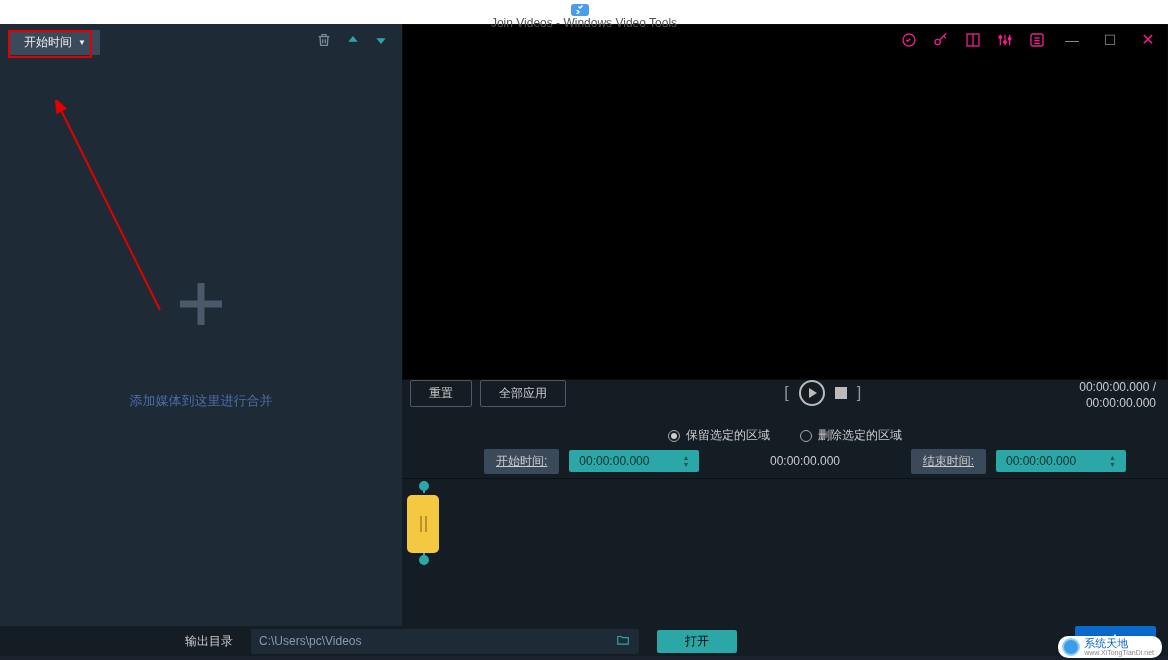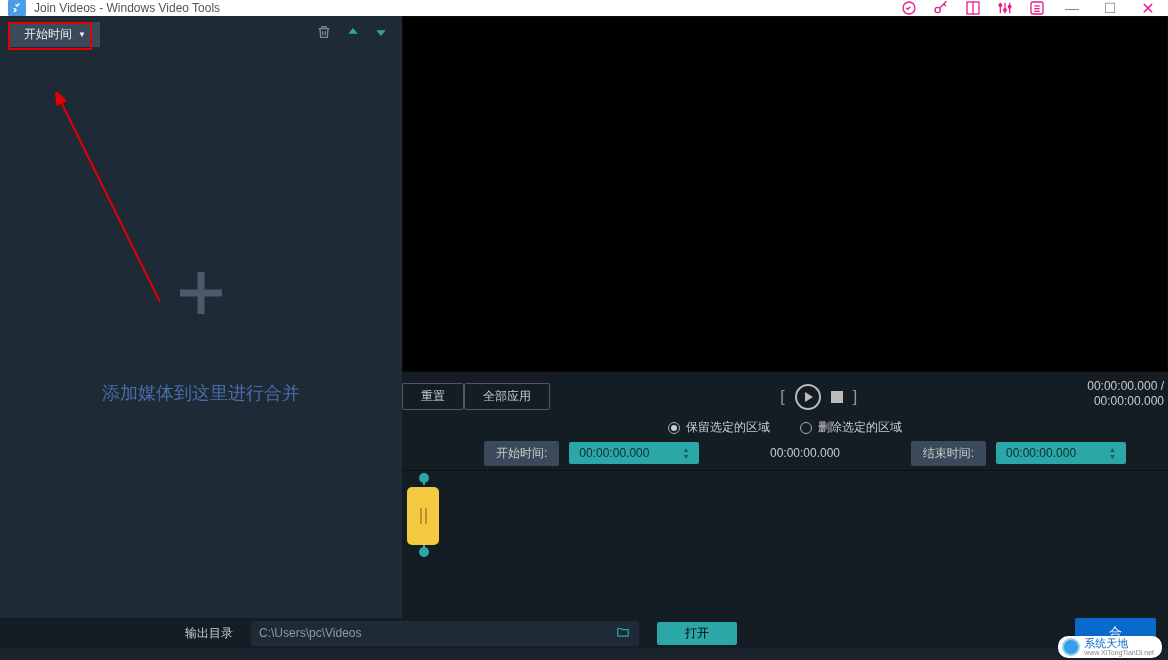--- a/index.html
+++ b/index.html
@@ -1,64 +1,64 @@
 <!DOCTYPE html>
 <html><head>
 <meta charset="utf-8">
 <style>
 * { margin: 0; padding: 0; box-sizing: border-box; font-family: "Microsoft YaHei", Arial, sans-serif; }
 body { width: 1168px; height: 660px; background: #1a232d; overflow: hidden; }
 
 
-.titlebar { height: 16px; background: #fff; display: flex; align-items: center; padding: 4px 8px; position: relative; }
+.titlebar { height: 24px; background: #fff; display: flex; align-items: center; padding: 4px 8px; position: relative; flex-direction: column; }
 .titlebar .app-icon { width: 18px; height: 18px; background: #4a9de8; border-radius: 3px; display: flex; align-items: center; justify-content: center; margin-right: 8px; }
 .titlebar .app-icon svg { width: 12px; height: 12px; }
 .titlebar .title-text { font-size: 12px; color: #555; }
 .titlebar .right-icons { margin-left: auto; display: flex; align-items: center; gap: 14px; }
 .titlebar .right-icons .ticon { color: #e91e8c; cursor: pointer; display: flex; align-items: center; justify-content: center; width: 18px; height: 18px; }
 .titlebar .right-icons .win-btn { color: #888; cursor: pointer; width: 24px; text-align: center; font-size: 14px; }
 .titlebar .right-icons .win-btn.close { color: #e91e8c; font-size: 16px; }
 
 
 .main { display: flex; height: 602px; }
 .sidebar { width: 402px; background: #1e2a36; display: flex; flex-direction: column; position: relative; }
 .sidebar-top { height: 36px; display: flex; align-items: center; padding: 0 10px; gap: 6px; }
 .import-btn { background: #3a4a5a; color: #eee; border: none; padding: 4px 14px; font-size: 12px; cursor: pointer; display: flex; align-items: center; gap: 6px; }
 .import-btn .caret { font-size: 8px; }
 .import-highlight { position: absolute; top: 6px; left: 8px; width: 84px; height: 28px; border: 2px solid #e30000; pointer-events: none; }
 .sidebar-top .spacer { flex: 1; }
 .sidebar-top .sicon { color: #6a7a8a; cursor: pointer; padding: 0 4px; }
 
 .media-zone { flex: 1; display: flex; flex-direction: column; align-items: center; justify-content: center; position: relative; }
 .plus-icon { color: #4a5a6a; font-size: 60px; font-weight: 300; line-height: 1; }
-.media-hint { color: #4a6ea8; font-size: 18px; margin-top: 50px; }
+.media-hint { color: #4a6ea8; font-size: 13px; margin-top: 50px; }
 
 
 .arrow-anno { position: absolute; top: 40px; left: 40px; pointer-events: none; }
 
 
 .right-panel { flex: 1; display: flex; flex-direction: column; background: #141c24; }
 .preview { height: 356px; background: #000; border: 1px solid #0a0a0a; }
 
-.controls-row { height: 38px; display: flex; align-items: flex-end; padding: 0 0; gap: 0; }
+.controls-row { height: 38px; display: flex; align-items: flex-start; padding: 0 8px; gap: 8px; }
 .ctrl-btn { background: transparent; border: 1px solid #556; color: #ccc; padding: 4px 18px; font-size: 12px; cursor: pointer; border-radius: 2px; }
 .playback-area { flex: 1; display: flex; align-items: center; justify-content: center; gap: 10px; color: #bbb; }
 .bracket { font-size: 16px; color: #999; cursor: pointer; }
 .play-circle { width: 26px; height: 26px; border: 2px solid #bbb; border-radius: 50%; display: flex; align-items: center; justify-content: center; cursor: pointer; }
 .play-circle span { border-left: 8px solid #bbb; border-top: 5px solid transparent; border-bottom: 5px solid transparent; margin-left: 2px; }
 .stop-btn { width: 12px; height: 12px; background: #bbb; cursor: pointer; }
 .time-display { color: #ccc; font-size: 12px; text-align: right; line-height: 1.3; margin-left: auto; padding-right: 4px; }
 
 .radio-row { height: 26px; display: flex; align-items: flex-end; justify-content: center; gap: 30px; color: #ccc; font-size: 12px; }
 .radio-opt { display: flex; align-items: center; gap: 6px; cursor: pointer; }
 .radio-circle { width: 12px; height: 12px; border: 1.5px solid #aaa; border-radius: 50%; display: inline-flex; align-items: center; justify-content: center; }
 .radio-circle.checked::after { content: ""; width: 6px; height: 6px; background: #ccc; border-radius: 50%; }
 
 .time-inputs-row { height: 34px; display: flex; align-items: center; padding: 0 12px; gap: 10px; color: #ccc; font-size: 12px; }
-.time-label { background: #3a4a5a; padding: 4px 12px; border-radius: 2px; }
+.time-label { background: #3a4a5a; padding: 4px 12px; border-radius: 2px; text-decoration: underline; }
 .time-input { background: #2ba7a7; color: #063030; padding: 4px 10px; width: 130px; display: flex; align-items: center; justify-content: space-between; border-radius: 2px; }
 .time-input .spin { display: flex; flex-direction: column; font-size: 7px; line-height: 1; color: #1a5a5a; }
 .mid-time { flex: 1; text-align: center; color: #ccc; }
 
 .timeline { flex: 1; position: relative; background: #141c24; border-top: 1px solid #0a1218; }
 .timeline-handle-top { position: absolute; top: 2px; left: 16px; }
 .timeline-clip { position: absolute; top: 16px; left: 5px; width: 32px; height: 58px; background: #f5c842; border-radius: 5px; display: flex; align-items: center; justify-content: center; gap: 3px; cursor: grab; }
 .timeline-clip .grip { width: 2px; height: 16px; background: #b8922a; }
 .timeline-handle-bottom { position: absolute; top: 74px; left: 16px; }
 

